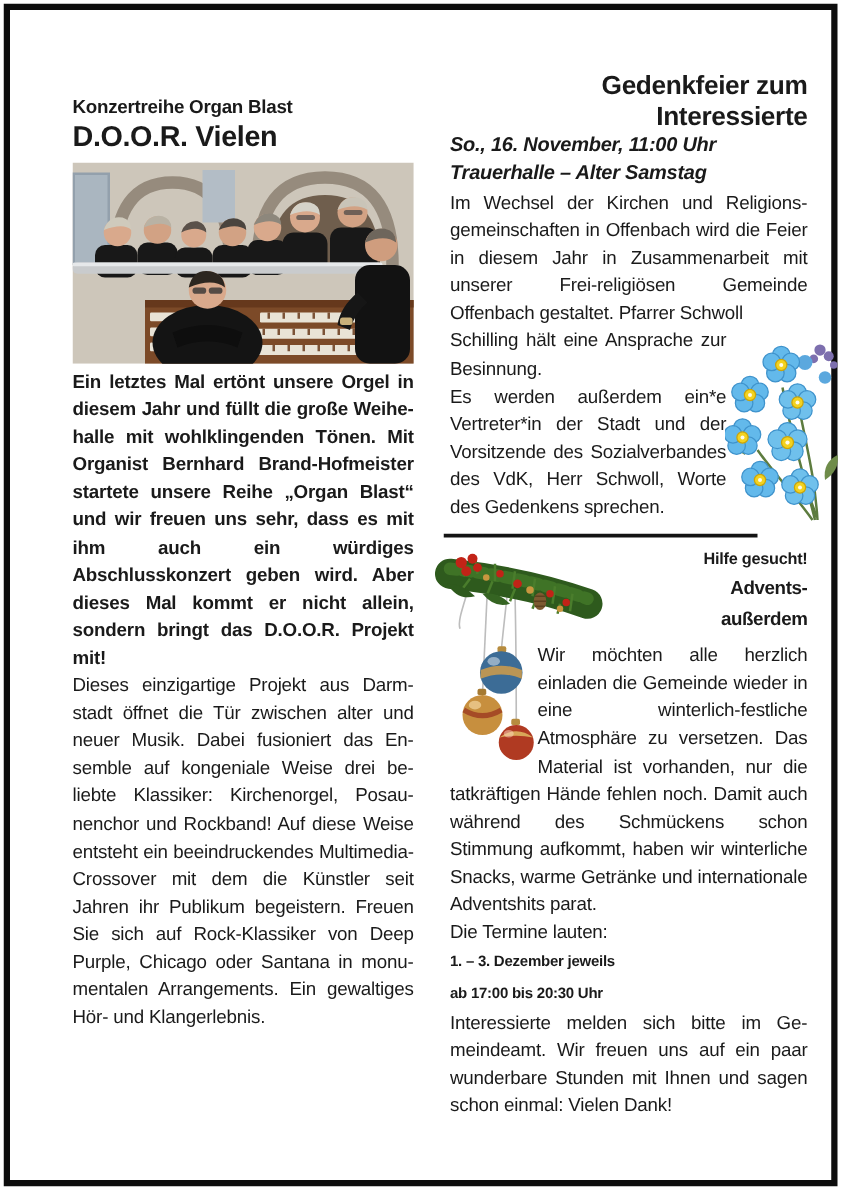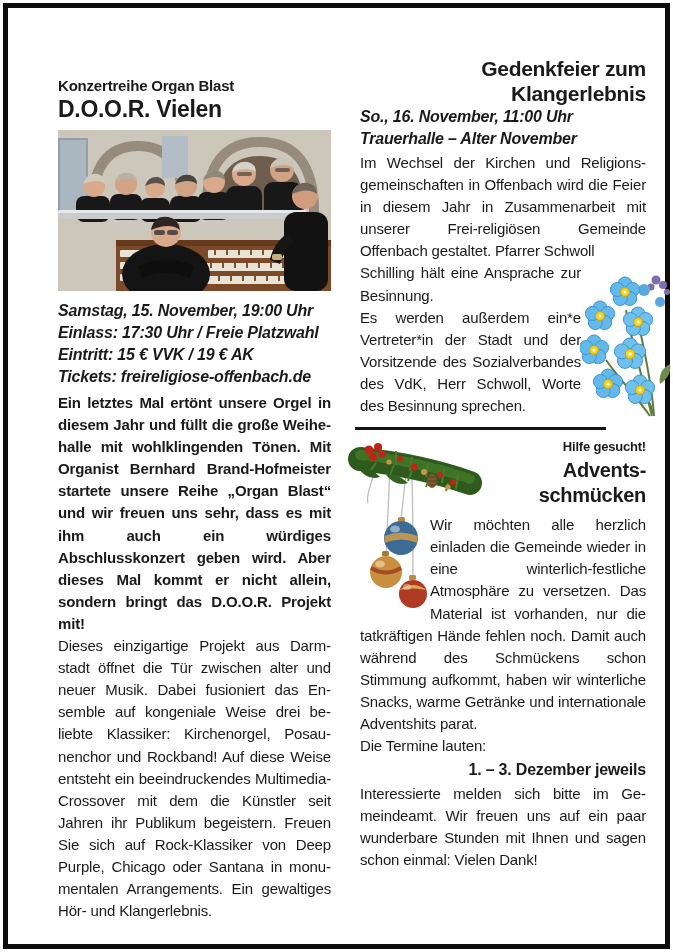--- a/index.html
+++ b/index.html
@@ -35,24 +35,24 @@
   .no-just { text-align:center; }
 
   .flower-wrap { position:absolute; left:220px; top:208px; width:94px; height:156px; pointer-events:none; }
 
   .divider { border:none; border-top:3px solid #141414; width:251px; margin:10px 0 7px -5px; }
 
   .sec2 { position:relative; }
   .garland-float { float:left; width:70px; height:172px; position:relative; }
   .garland-float svg { position:absolute; left:-4px; top:0; overflow:visible; }
   .kicker-right { font-weight:bold; font-size:13px; line-height:20px; text-align:right; margin-top:3px; letter-spacing:-0.2px; }
-  .adv-title { font-weight:bold; font-size:20px; line-height:25px; text-align:right; margin:1px 0 6px 0; letter-spacing:-0.3px; }
+  .adv-title { font-weight:bold; font-size:15px; line-height:25px; text-align:right; margin:1px 0 6px 0; letter-spacing:-0.3px; }
 
   .termine-intro { text-align:left !important; }
-  .dates { font-weight:bold; font-size:16px; line-height:25px; text-align:right; margin:0 0 1px 0; letter-spacing:-0.2px; }
+  .dates { font-weight:bold; font-size:12px; line-height:25px; text-align:left; margin:0 0 1px 0; letter-spacing:-0.2px; }
   .block { display:block; }
 </style>
 </head>
 <body>
 
 <div class="frame"></div>
 
 <div class="col-left">
   <div class="kicker">Konzertreihe Organ Blast</div>
   <div class="main-title">D.O.O.R. Vielen</div>
@@ -150,44 +150,38 @@
     <rect x="109" y="100" width="11" height="5" rx="2.5" fill="#333" opacity="0.8"></rect>
     <path d="M80 136 Q108 124 136 136 L132 148 Q108 138 84 148 Z" fill="#0e0e0e"></path>
 
     <rect x="226" y="82" width="44" height="79" rx="12" fill="#121212"></rect>
     <circle cx="247" cy="66" r="13" fill="#cf9d7e"></circle>
     <path d="M234 64 Q238 51 250 53 Q259 55 259 64 Q250 57 234 64 Z" fill="#6e665c"></path>
     <path d="M228 104 Q214 116 212 130 L222 134 Q226 120 236 112 Z" fill="#161616"></path>
     <rect x="214" y="124" width="10" height="6" rx="2" fill="#c9b07a"></rect>
   </svg>
 
-  <div class="event">
-    <span class="block">Samstag, 15. November, 19:00 Uhr</span>
-    <span class="block">Einlass: 17:30 Uhr / Freie Platzwahl</span>
-    <span class="block">Eintritt: 15 € VVK / 19 € AK</span>
-    <span class="block">Tickets: freireligiose-offenbach.de</span>
-  </div>
 
   <p class="body first" lang="de">Ein letztes Mal ertönt unsere Orgel in diesem Jahr und füllt die große Weihe­halle mit wohlklingenden Tönen. Mit Organist Bernhard Brand-Hofmeister startete unsere Reihe „Organ Blast“ und wir freuen uns sehr, dass es mit ihm auch ein würdiges Abschlusskonzert geben wird. Aber dieses Mal kommt er nicht allein, sondern bringt das D.O.O.R. Projekt mit!</p>
   <p class="body" lang="de">Dieses einzigartige Projekt aus Darm­stadt öffnet die Tür zwischen alter und neuer Musik. Dabei fusioniert das En­semble auf kongeniale Weise drei be­liebte Klassiker: Kirchenorgel, Posau­nenchor und Rockband! Auf diese Weise entsteht ein beeindruckendes Multime­dia-Crossover mit dem die Künstler seit Jahren ihr Publikum begeistern. Freuen Sie sich auf Rock-Klassiker von Deep Purple, Chicago oder Santana in monu­mentalen Arrangements. Ein gewaltiges Hör- und Klangerlebnis.</p>
 </div>
 
 <div class="col-right">
 
   <h2 class="sec-title">
     <span class="block">Gedenkfeier zum</span>
-    <span class="block">Klangerlebnis</span>
+    <span class="block">Interessierte</span>
   </h2>
   <div class="sec-sub">
     <span class="block">So., 16. November, 11:00 Uhr</span>
-    <span class="block">Trauerhalle – Alter November</span>
+    <span class="block">Trauerhalle – Alter Samstag</span>
   </div>
   <p class="body mem-wide" lang="de">Im Wechsel der Kirchen und Religions­gemeinschaften in Offenbach wird die Feier in diesem Jahr in Zusammenarbeit mit unserer Frei-religiösen Gemein­de Offenbach gestaltet. Pfarrer Schwoll</p>
   <p class="body narrow no-just" lang="de">Schilling hält eine Ansprache zur Besinnung.</p>
-  <p class="body narrow" lang="de">Es werden außerdem ein*e Vertreter*in der Stadt und der Vorsitzende des Sozialverban­des des VdK, Herr Schwoll, Worte des Besinnung sprechen.</p>
+  <p class="body narrow" lang="de">Es werden außerdem ein*e Vertreter*in der Stadt und der Vorsitzende des Sozialverban­des des VdK, Herr Schwoll, Worte des Gedenkens sprechen.</p>
 
   <div class="flower-wrap">
     <svg width="94" height="156" viewBox="0 0 94 156" aria-hidden="true">
       <g stroke="#5d7c3f" stroke-width="2" fill="none">
         <path d="M72 152 C62 112 52 80 46 46"></path>
         <path d="M74 152 C72 120 66 96 60 66"></path>
         <path d="M70 152 C56 132 40 116 26 96"></path>
         <path d="M73 150 C70 136 64 128 58 120"></path>
       </g>
       <path d="M80 120 Q92 112 90 100 Q78 106 80 120 Z" fill="#6f8c4a"></path>
@@ -347,23 +341,24 @@
         <rect x="53" y="138" width="7" height="5" rx="1.5" fill="#b78c3e"></rect>
         <circle cx="57" cy="157" r="14" fill="#b03a22"></circle>
         <path d="M43.5 153 Q57 143 70.5 153 Q57 150 43.5 153 Z" fill="#d9a758"></path>
         <ellipse cx="51" cy="150" rx="4" ry="3" fill="#ffd9c2" opacity="0.5"></ellipse>
       </svg>
     </div>
 
     <div class="kicker-right">Hilfe gesucht!</div>
     <h2 class="adv-title">
       <span class="block">Advents-</span>
-      <span class="block">schmücken</span>
+      <span class="block">außerdem</span>
     </h2>
 
     <p class="body" lang="de">Wir möchten alle herzlich einladen die Gemeinde wie­der in eine winterlich-festli­che Atmosphäre zu versetzen. Das Material ist vorhanden, nur die tatkräftigen Hände fehlen noch. Damit auch während des Schmückens schon Stimmung aufkommt, haben wir winterliche Snacks, warme Getränke und internationale Adventshits parat.</p>
     <p class="body termine-intro" lang="de">Die Termine lauten:</p>
     <div class="dates">
       <span class="block">1. – 3. Dezember jeweils</span>
+      <span class="block">ab 17:00 bis 20:30 Uhr</span>
     </div>
     <p class="body" lang="de">Interessierte melden sich bitte im Ge­meindeamt. Wir freuen uns auf ein paar wunderbare Stunden mit Ihnen und sagen schon einmal: Vielen Dank!</p>
   </div>
 </div>
 
 </body></html>

